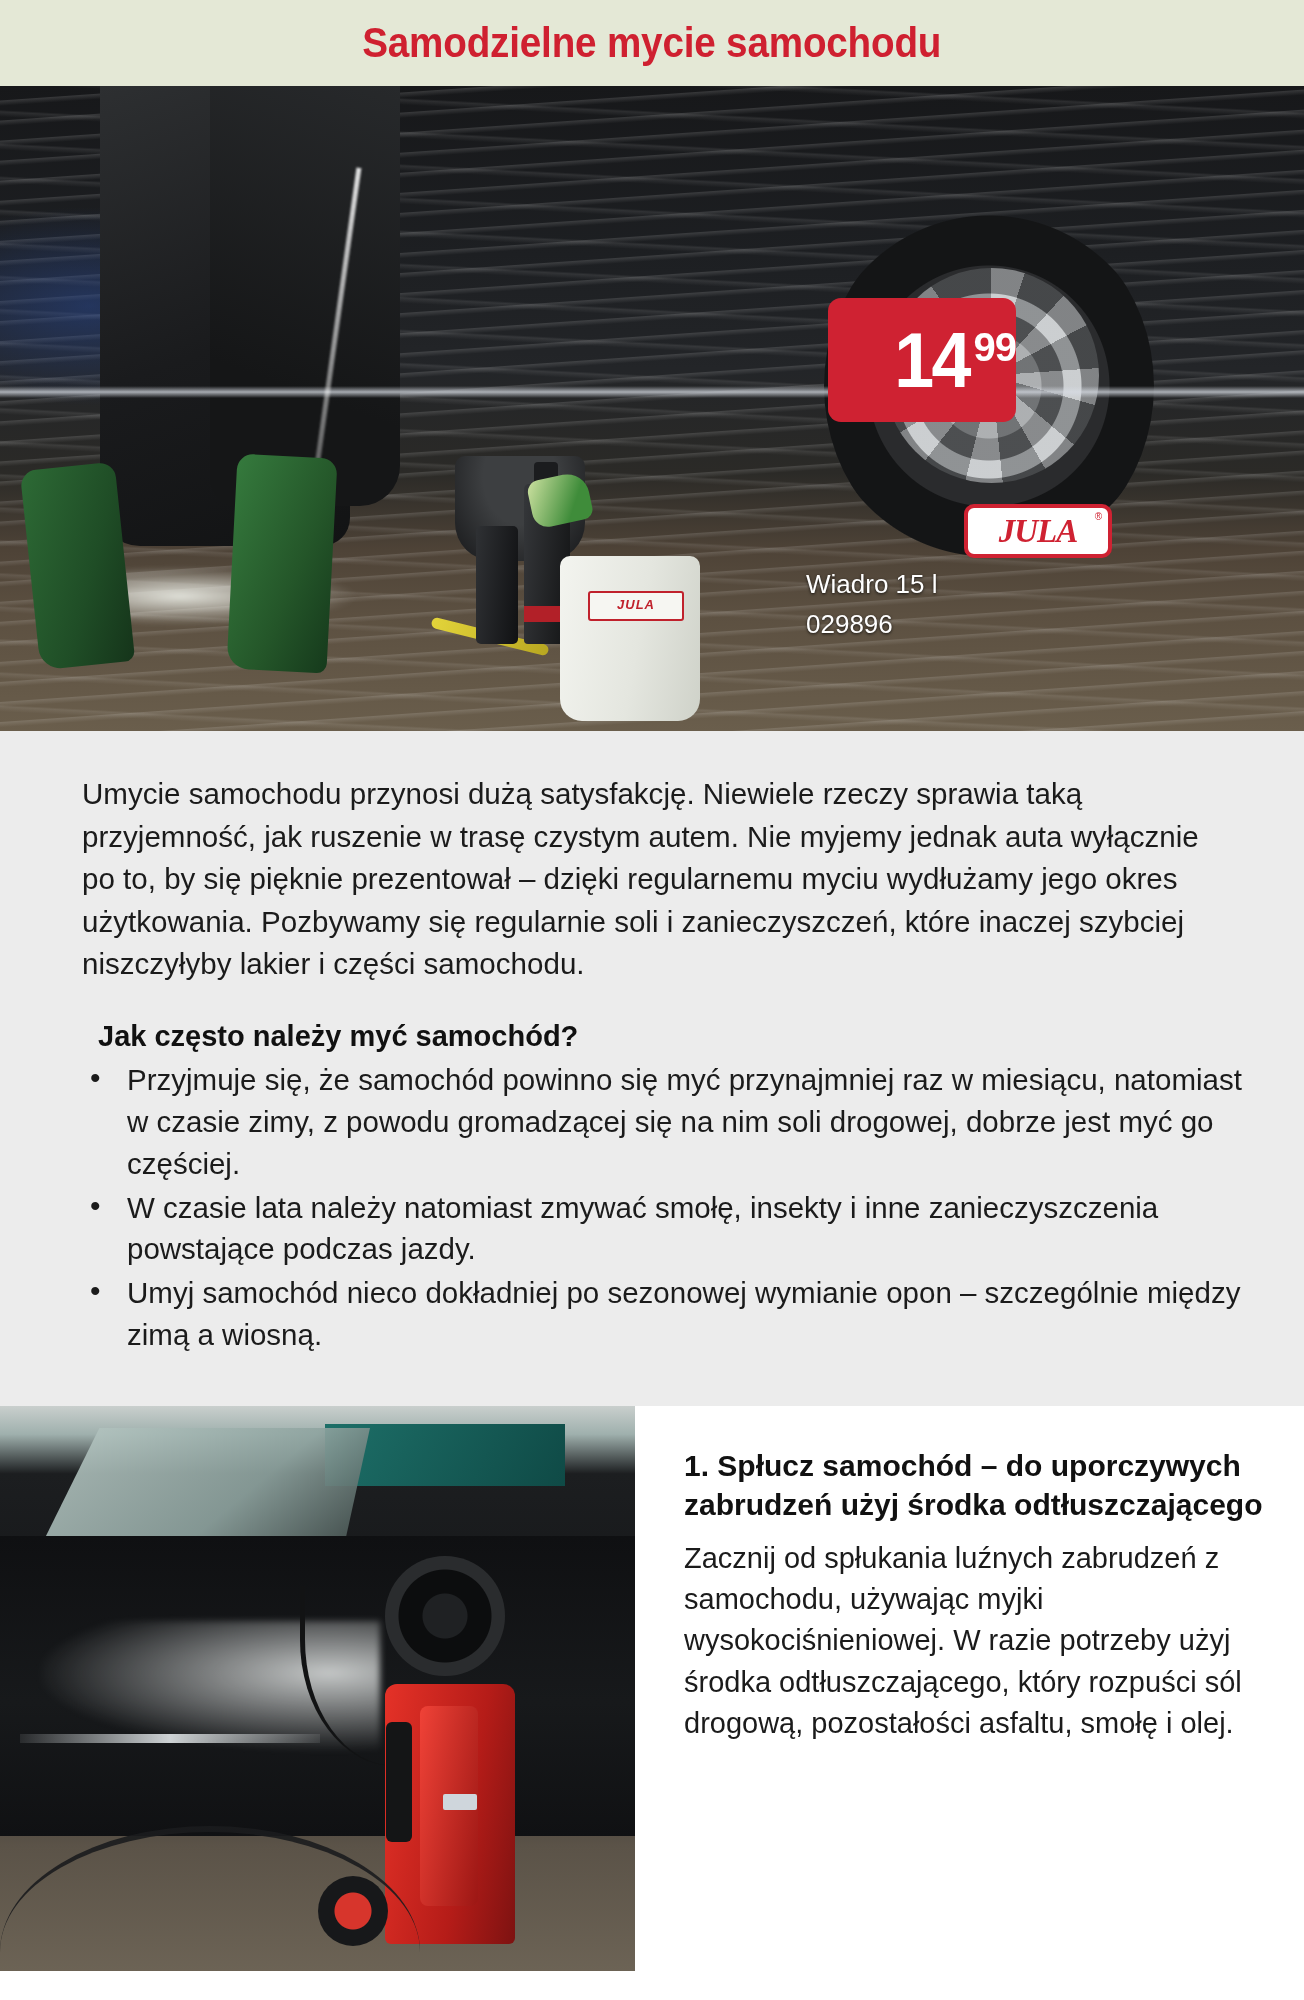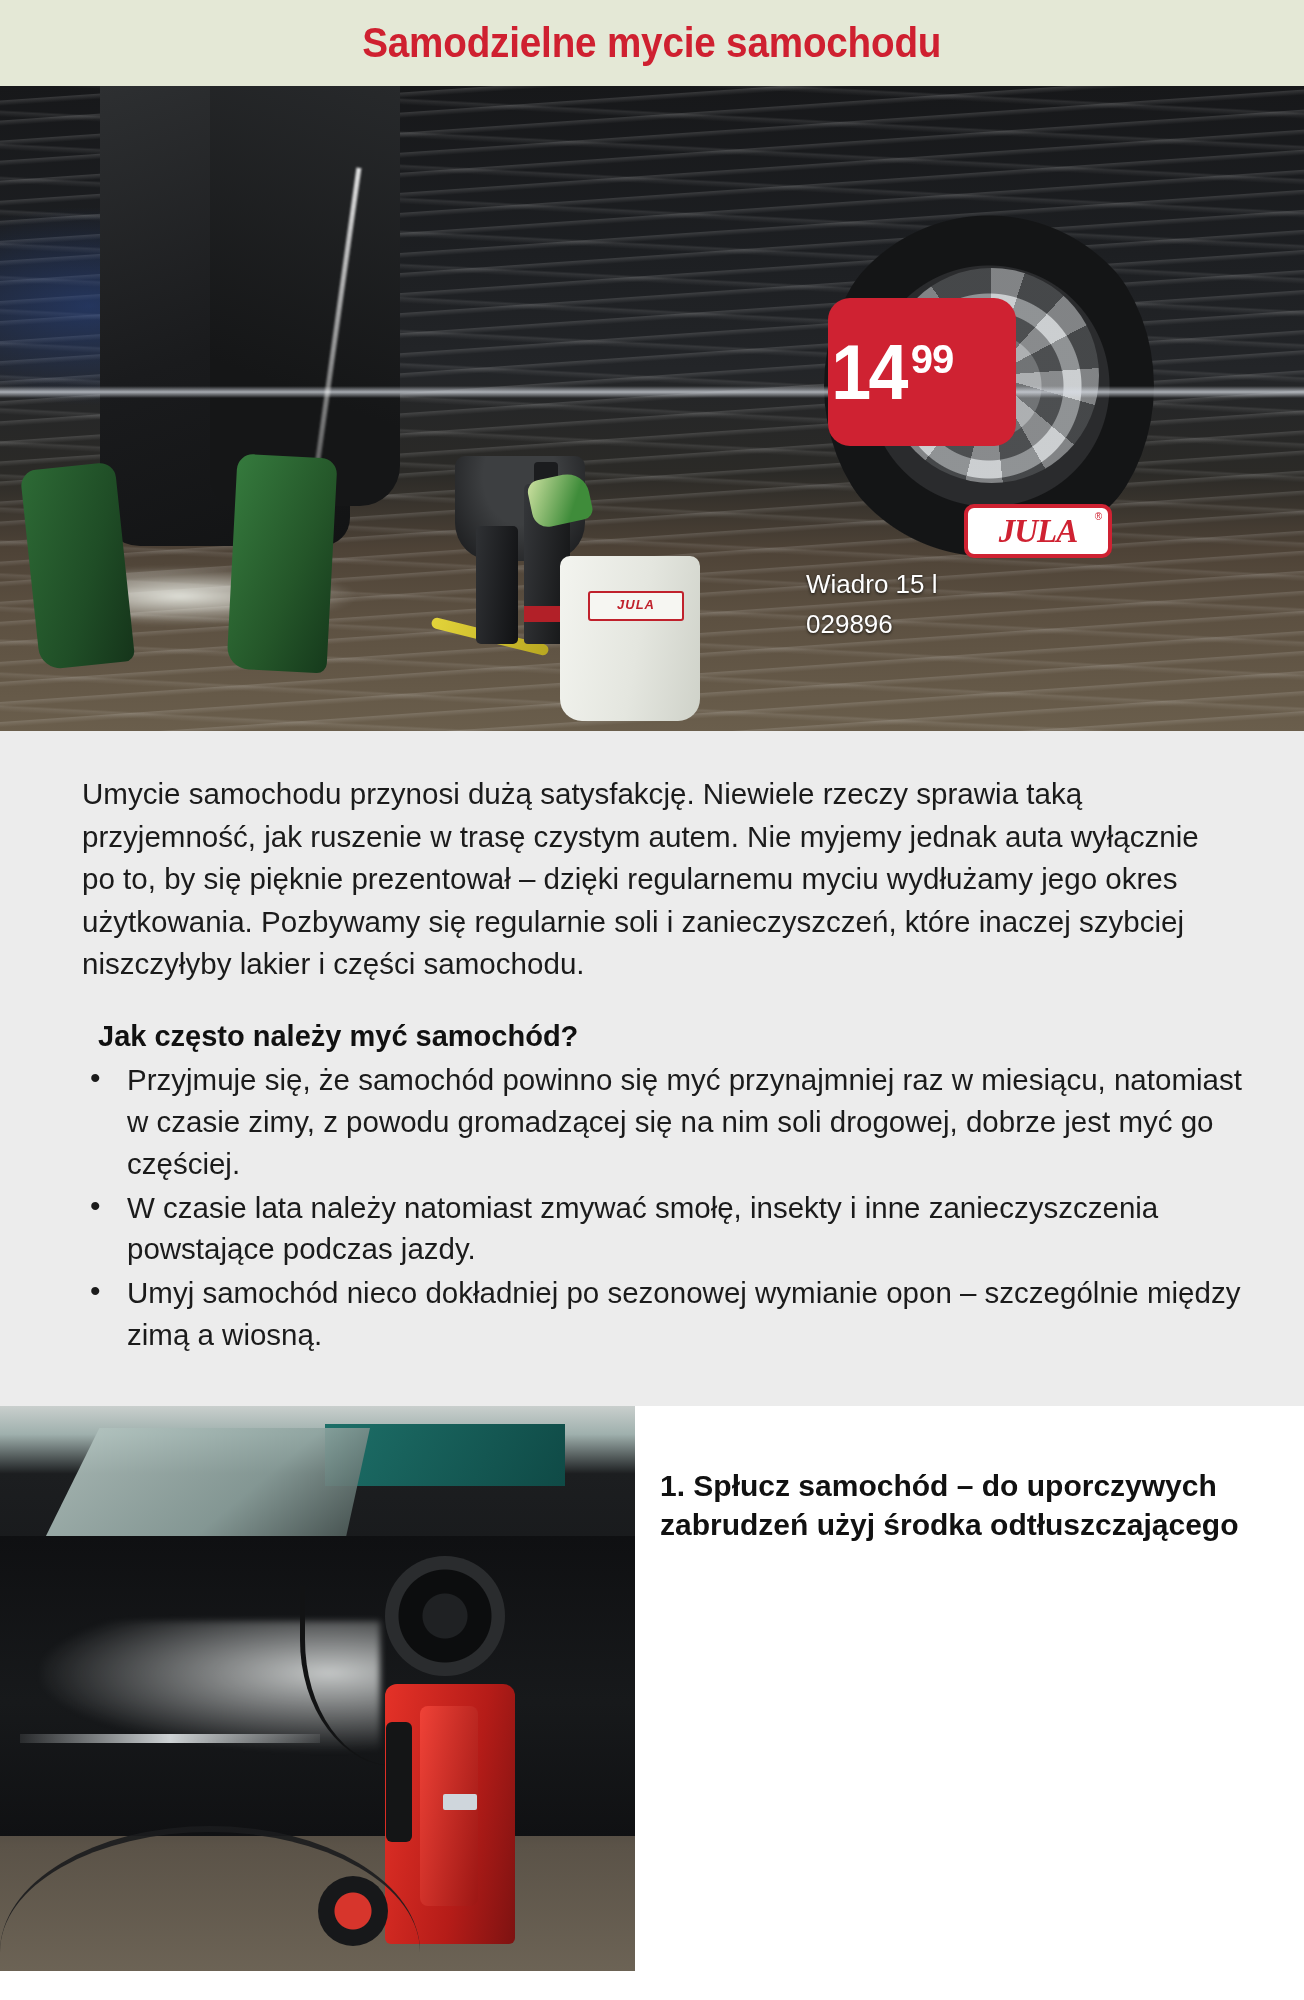--- a/index.html
+++ b/index.html
@@ -222,26 +222,26 @@
     width: 5px; height: 380px;
     background: linear-gradient(to bottom, rgba(255,255,255,0.85), rgba(255,255,255,0.2));
     transform: rotate(8deg);
     filter: blur(1px);
   }
 
   
   .price-badge {
     position: absolute;
     right: 288px; top: 212px;
-    width: 188px; height: 148px;
+    width: 188px; height: 124px;
     background: #cf2232;
-    border-radius: 22px;
+    border-radius: 13px;
     display: flex;
     align-items: center;
-    justify-content: flex-start;
+    justify-content: flex-end;
   }
   .price-inner { display: flex; align-items: flex-start; color: #fff; }
   .price-int {
     font-size: 78px;
     font-weight: bold;
     line-height: 1;
     letter-spacing: -3px;
     transform: scaleX(0.92);
   }
   .price-dec {
@@ -442,23 +442,23 @@
   .bp-label {
     position: absolute;
     left: 443px; top: 388px;
     width: 34px; height: 16px;
     background: #cfd6dc;
     border-radius: 2px;
   }
 
   .bottom-text {
     position: absolute;
-    left: 660px; top: 0;
+    left: 684px; top: 0;
     width: 600px;
-    padding-top: 60px;
+    padding-top: 40px;
     box-sizing: border-box;
   }
   .step-title {
     font-size: 30px;
     font-weight: bold;
     line-height: 1.3;
     color: #111;
     margin: 0 0 14px 0;
   }
   .step-body {
@@ -537,14 +537,15 @@
     <div class="bp-washer"></div>
     <div class="bp-washer-blk"></div>
     <div class="bp-washer-panel"></div>
     <div class="bp-label"></div>
     <div class="bp-wheel-sm"></div>
     <div class="bp-hose"></div>
   </div>
 
   <div class="bottom-text">
     <h3 class="step-title">1. Spłucz samochód – do uporczywych zabrudzeń użyj środka odtłuszczającego</h3>
+    <p class="step-body">Zacznij od spłukania luźnych zabrudzeń z samochodu, używając myjki wysokociśnieniowej. W razie potrzeby użyj środka odtłuszczającego, który rozpuści sól drogową, pozostałości asfaltu, smołę i olej.</p>
   </div>
 </div>
 
 </body></html>

